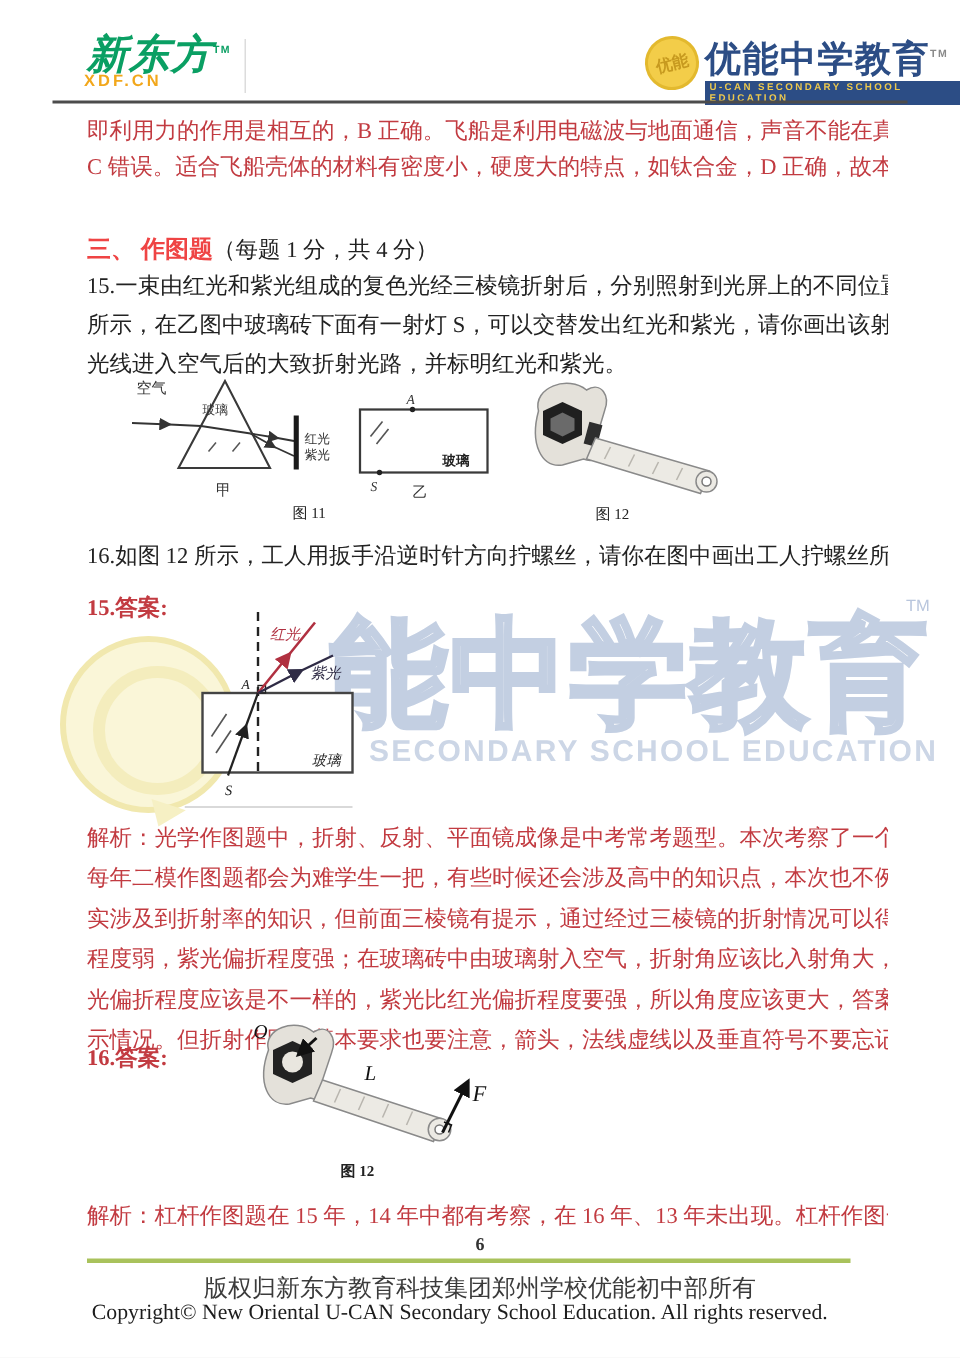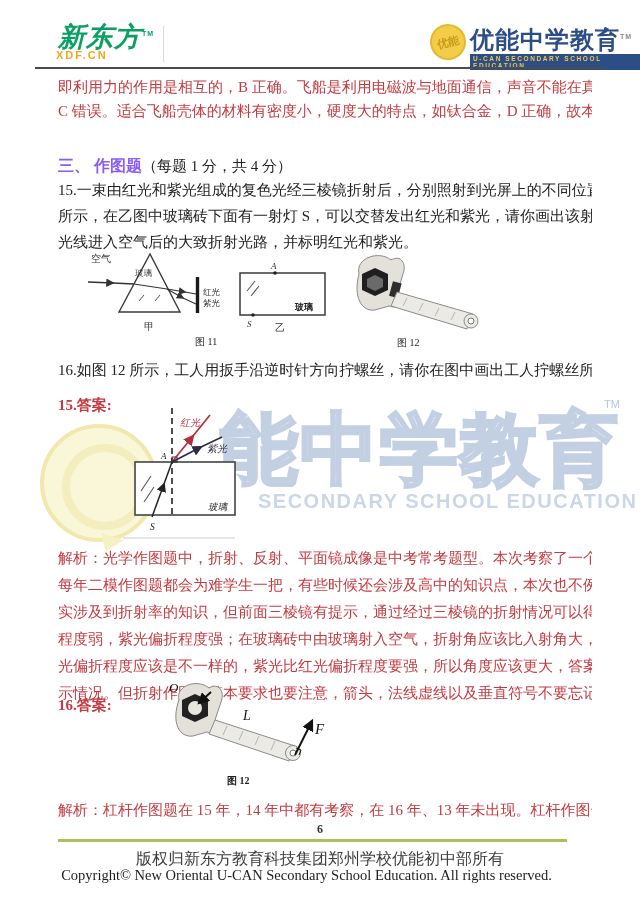--- a/index.html
+++ b/index.html
@@ -18,35 +18,35 @@
   .ucan-text { margin-left:4px; }
   .ucan-brand { font-size:24px; font-weight:900; color:#2c4d85; letter-spacing:1px; line-height:26px; text-shadow:0 0 1px #fff; }
   .ucan-tm { font-size:7px; color:#8a8a8a; vertical-align:super; }
   .ucan-sub { font-size:6.5px; font-weight:bold; color:#c9a227; letter-spacing:1.6px; background:#2c4d85; color:#ecc84e; padding:1px 3px; margin-top:1px; display:inline-block; }
   .header-rule { position:absolute; left:35px; top:67px; width:570px; height:2px; background:#4c4c4c; }
 
   
   .tline { position:absolute; left:58px; width:534px; white-space:nowrap; overflow:hidden; }
   .red { color:#c23b41; }
   .body15 { font-size:15px; }
-  .sec-title { font-weight:bold; font-size:16px; color:#8b5cf6; }
+  .sec-title { font-weight:bold; font-size:16px; color:#ef4444; }
   .sec-note { font-size:15px; color:#222; }
 
   .pagenum { position:absolute; left:0; top:822px; width:640px; text-align:center; font-size:12px; font-weight:bold; color:#333; }
   .green-rule { position:absolute; left:58px; top:839px; width:509px; height:3px; background:#a9c25c; }
   .footer-cn { position:absolute; left:0; top:849px; width:640px; text-align:center; font-size:16px; color:#3b3b3b; }
   .footer-en { position:absolute; left:0; top:867px; width:613px; text-align:center; font-size:14.5px; color:#1d1d1d; }
 
   
   .wm-band { position:absolute; left:0; top:398px; width:640px; height:150px; z-index:0;padding-left:46px; }
   .wm-seal { position:absolute; left:40px; top:26px; width:118px; height:118px; border-radius:50%; background:#faf6d8; border:4px solid #f1e8ae; }
   .wm-seal:before { content:""; position:absolute; left:18px; top:16px; width:70px; height:70px; border-radius:50%; border:8px solid #f4edbd; }
   .wm-seal-tail { position:absolute; left:98px; top:138px; width:0; height:0; border-left:10px solid transparent; border-right:14px solid transparent; border-top:16px solid #f6f0c4; transform:rotate(18deg); }
   .wm-cn { position:absolute; left:220px; top:0px; font-size:78px; font-weight:900; color:#ffffff; -webkit-text-stroke:3px #c3cfe2; letter-spacing:2px; font-family:"Liberation Sans","DejaVu Sans",sans-serif; white-space:nowrap; }
-  .wm-en { position:absolute; left:246px; top:92px; font-size:20px; font-weight:900; color:#ccd6e6; letter-spacing:1.5px; font-family:"Liberation Sans","DejaVu Sans",sans-serif; white-space:nowrap;margin-left:12px; }
+  .wm-en { position:absolute; left:246px; top:92px; font-size:20px; font-weight:900; color:#ccd6e6; letter-spacing:1.5px; font-family:"Liberation Sans","DejaVu Sans",sans-serif; white-space:nowrap; }
   .wm-tm { position:absolute; left:604px; top:0px; font-size:11px; color:#b9c6dd; font-family:"Liberation Sans","DejaVu Sans",sans-serif; }
 
   .fig { position:absolute; z-index:1; }
   svg text { font-family:"Liberation Serif","DejaVu Serif",serif; }
 </style>
 </head>
 <body>
 
 <div id="page">
 

